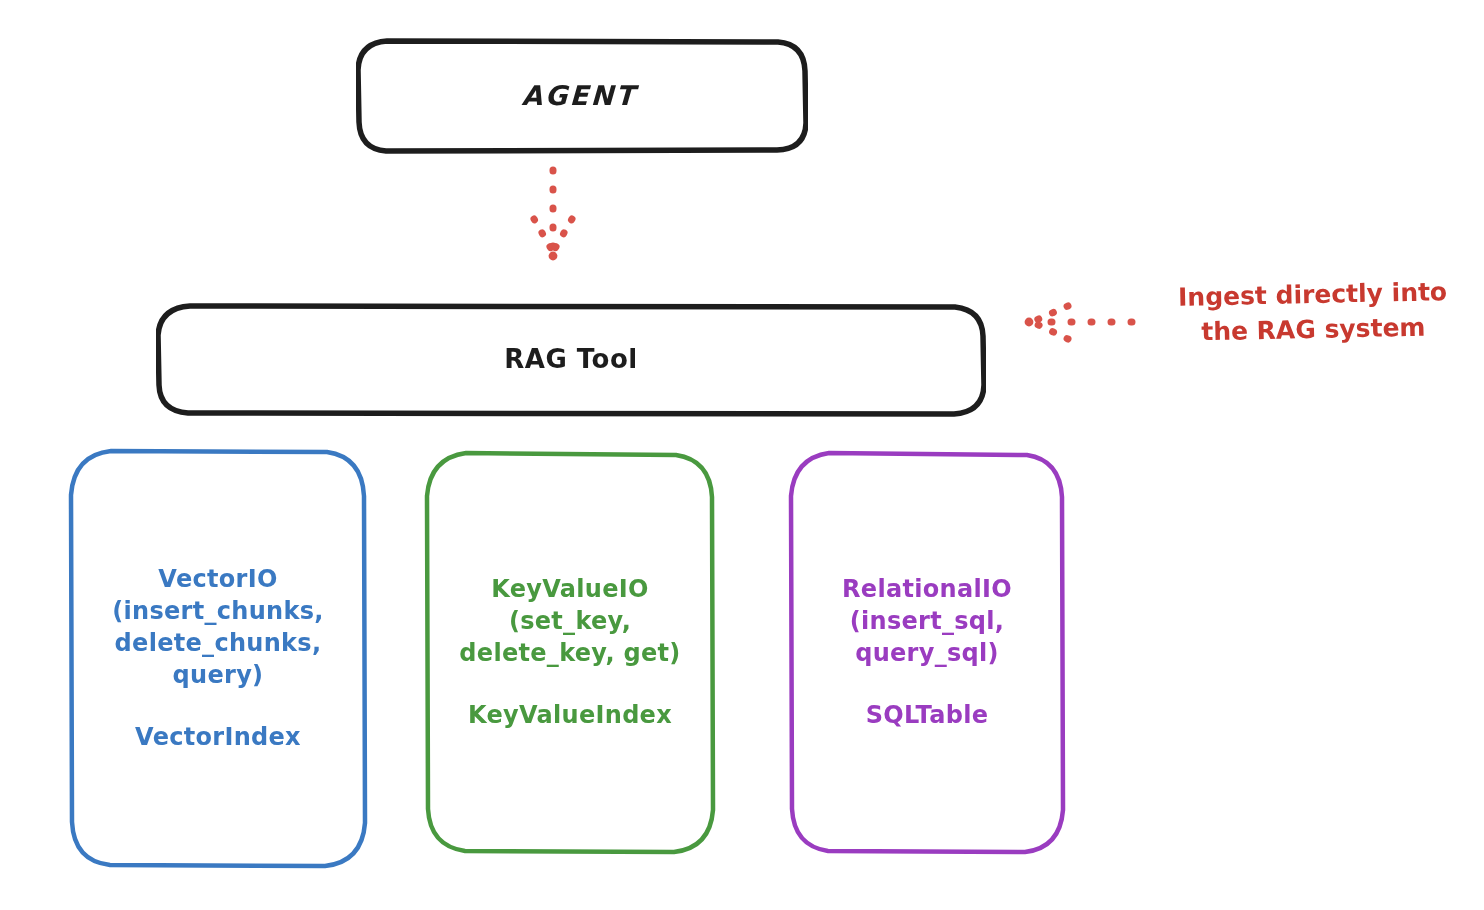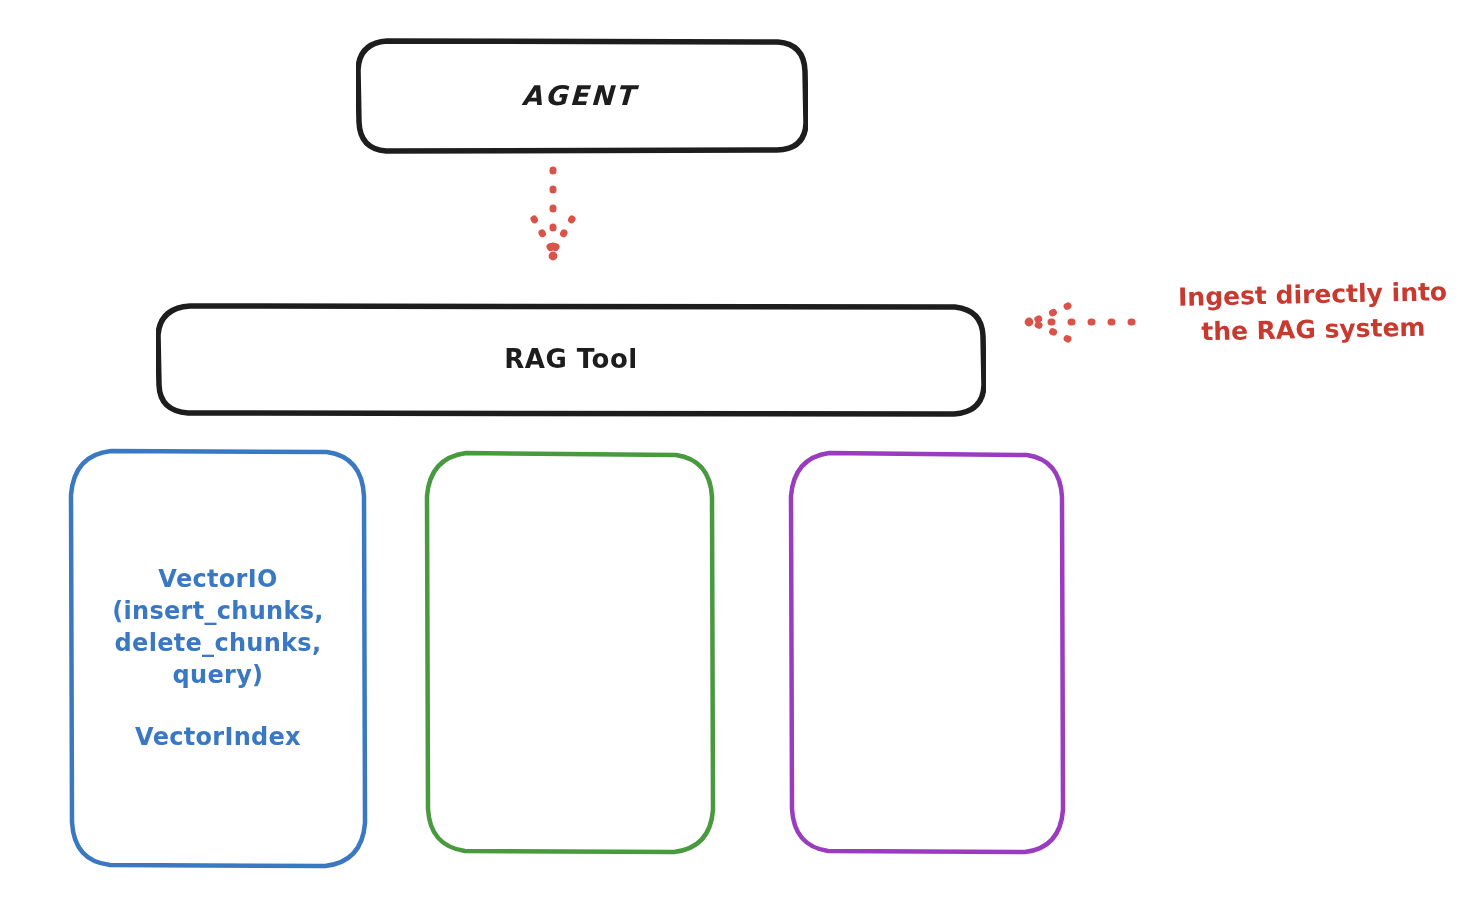--- a/index.html
+++ b/index.html
@@ -172,22 +172,28 @@
   <span class="label"><span>VectorIO
 (insert_chunks,
 delete_chunks,
 query)</span><span class="gap"></span><span>VectorIndex</span></span>
 </div>
 
 <div class="node provider" id="node-keyvalue">
   <svg class="frame" viewBox="0 0 292 406" preserveAspectRatio="none">
     <path d="M42,3 L252,5 Q286,10 288,47 L289,360 Q286,398 250,402 L41,401 Q6,396 4,359 L3,46 Q6,8 42,3 Z" fill="#ffffff" stroke="#49993f" stroke-width="4.5" stroke-linecap="round" stroke-linejoin="round" vector-effect="non-scaling-stroke"></path>
   </svg>
+  <span class="label"><span>KeyValueIO
+(set_key,
+delete_key, get)</span><span class="gap"></span><span>KeyValueIndex</span></span>
 </div>
 
 <div class="node provider" id="node-relational">
   <svg class="frame" viewBox="0 0 278 406" preserveAspectRatio="none">
     <path d="M41,3 L239,5 Q272,10 274,47 L275,360 Q272,398 237,402 L40,401 Q6,396 4,359 L3,46 Q6,8 41,3 Z" fill="#ffffff" stroke="#9a3cc0" stroke-width="4.5" stroke-linecap="round" stroke-linejoin="round" vector-effect="non-scaling-stroke"></path>
   </svg>
+  <span class="label"><span>RelationalIO
+(insert_sql,
+query_sql)</span><span class="gap"></span><span>SQLTable</span></span>
 </div>
 
 <div id="annotation-text">Ingest directly into
 the RAG system</div>
 
 </body></html>

